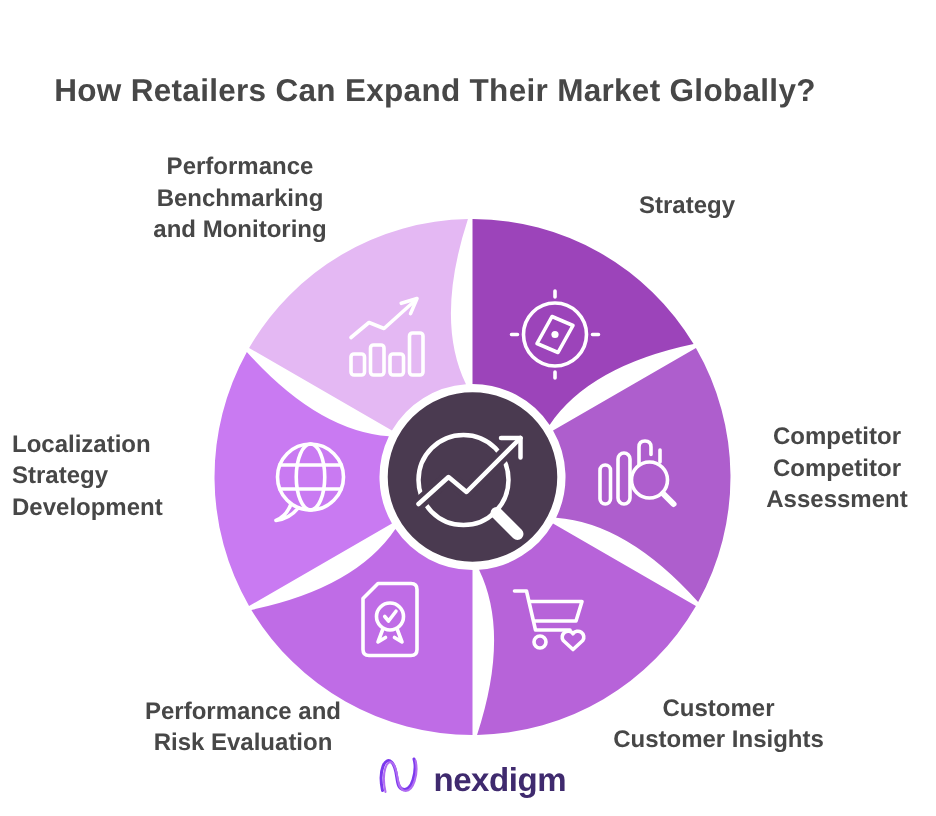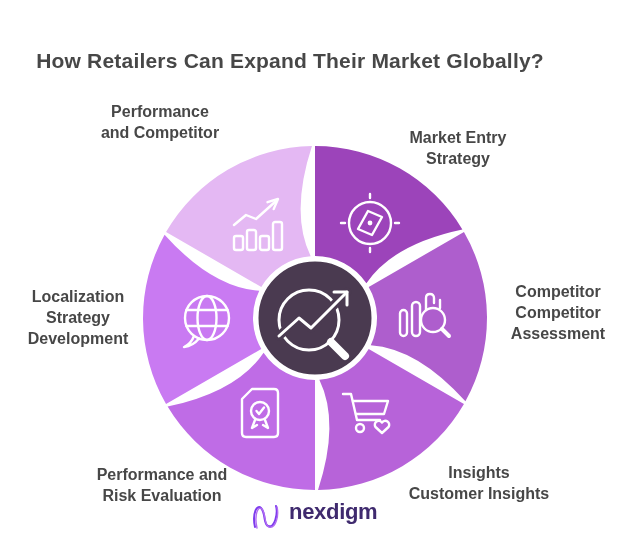--- a/index.html
+++ b/index.html
@@ -8,47 +8,47 @@
   .title{position:absolute;left:0;top:49px;width:580px;text-align:center;
          font-size:21px;font-weight:bold;color:#474747;letter-spacing:.2px;}
   .seg-label{position:absolute;font-size:16px;font-weight:bold;color:#474747;
              line-height:21px;text-align:center;}
   .seg-label span{display:block;}
   .lbl-performance{left:55px;top:101px;width:210px;}
   .lbl-market{left:378px;top:127px;width:160px;}
   .lbl-competitor{left:478px;top:281px;width:160px;}
   .lbl-customer{left:388px;top:462px;width:182px;}
   .lbl-regulatory{left:72px;top:464px;width:180px;}
-  .lbl-localization{left:8px;top:286px;width:140px;text-align:center;}
+  .lbl-localization{left:8px;top:286px;width:140px;text-align:left;}
   .wheel{position:absolute;left:135px;top:138px;width:360px;height:360px;}
-  .logo{position:absolute;left:250px;top:499px;display:flex;align-items:flex-start;gap:7px;}
+  .logo{position:absolute;left:250px;top:499px;display:flex;align-items:flex-end;gap:7px;}
   .logo-text{font-size:22px;font-weight:bold;color:#3f2a6e;letter-spacing:-0.3px;}
 </style>
 </head>
 <body>
 
 <div class="canvas">
 
   <div class="title">How Retailers Can Expand Their Market Globally?</div>
 
   <div class="seg-label lbl-performance">
     <span>Performance</span>
-    <span>and Competitor</span>
+    <span>Benchmarking</span>
+    <span>and Monitoring</span>
   </div>
   <div class="seg-label lbl-market">
-    <span>Market Entry</span>
     <span>Strategy</span>
   </div>
   <div class="seg-label lbl-competitor">
     <span>Competitor</span>
     <span>Competitor</span>
     <span>Assessment</span>
   </div>
   <div class="seg-label lbl-customer">
-    <span>Insights</span>
+    <span>Customer</span>
     <span>Customer Insights</span>
   </div>
   <div class="seg-label lbl-regulatory">
     <span>Performance and</span>
     <span>Risk Evaluation</span>
   </div>
   <div class="seg-label lbl-localization">
     <span>Localization</span>
     <span>Strategy</span>
     <span>Development</span>

